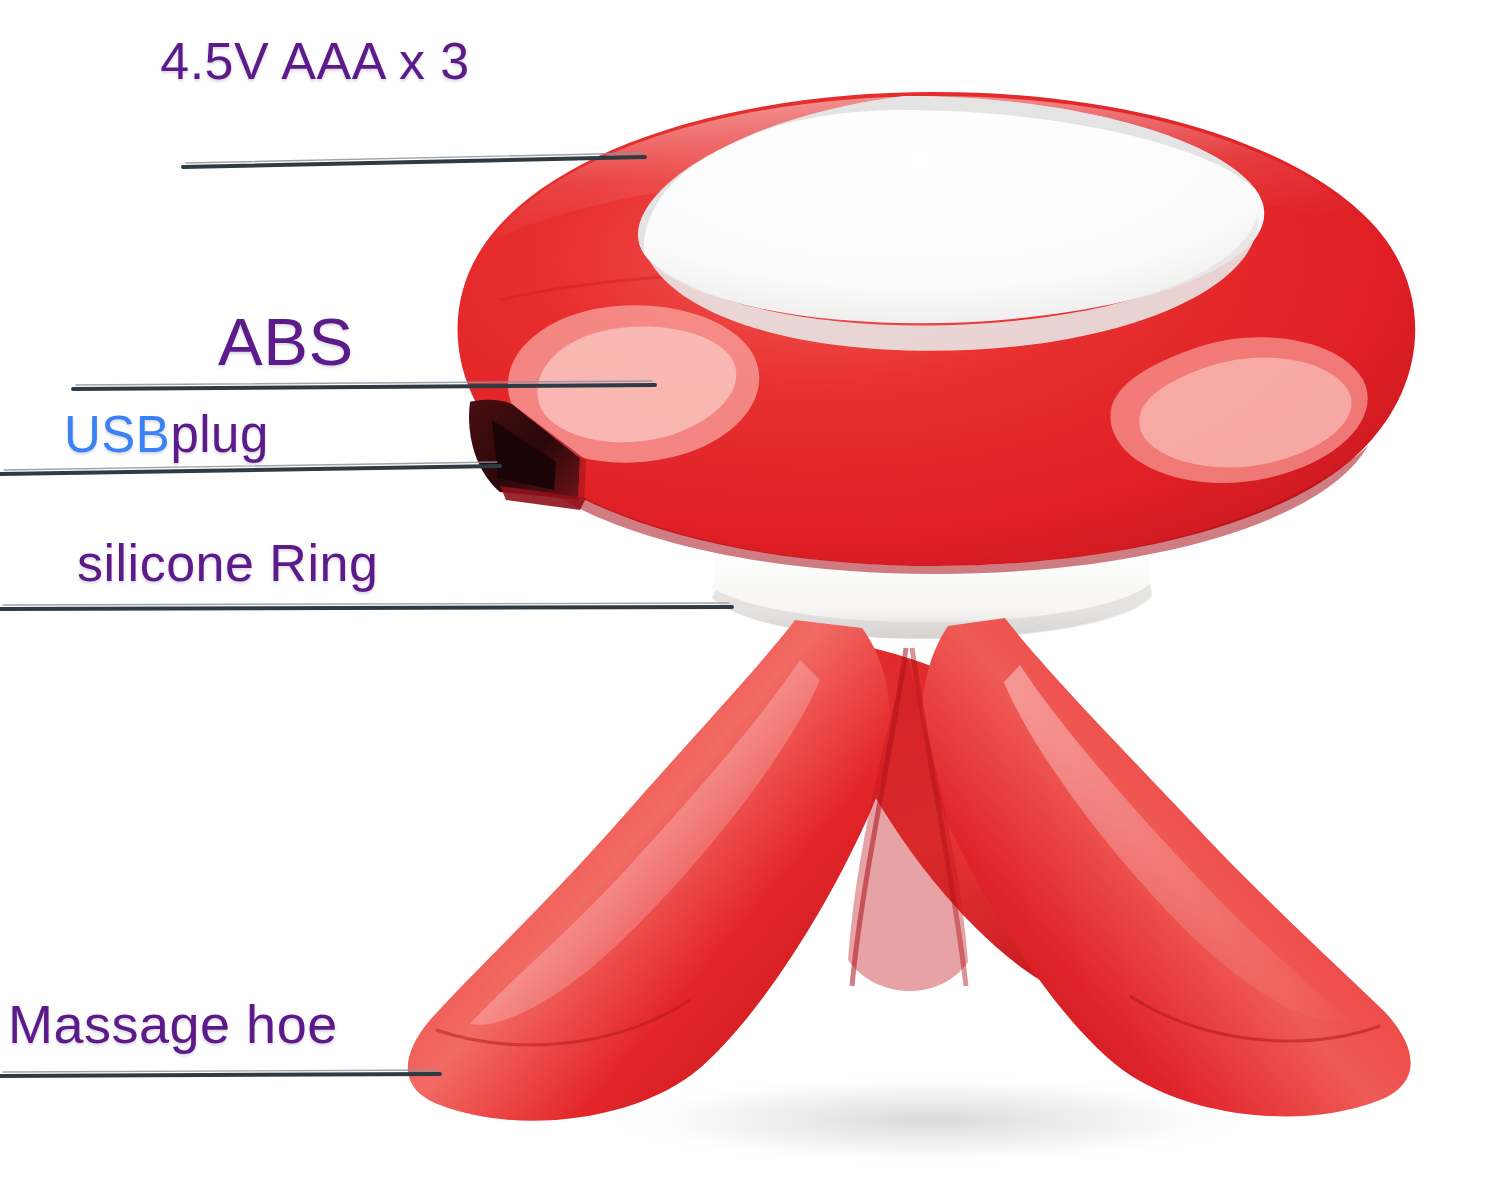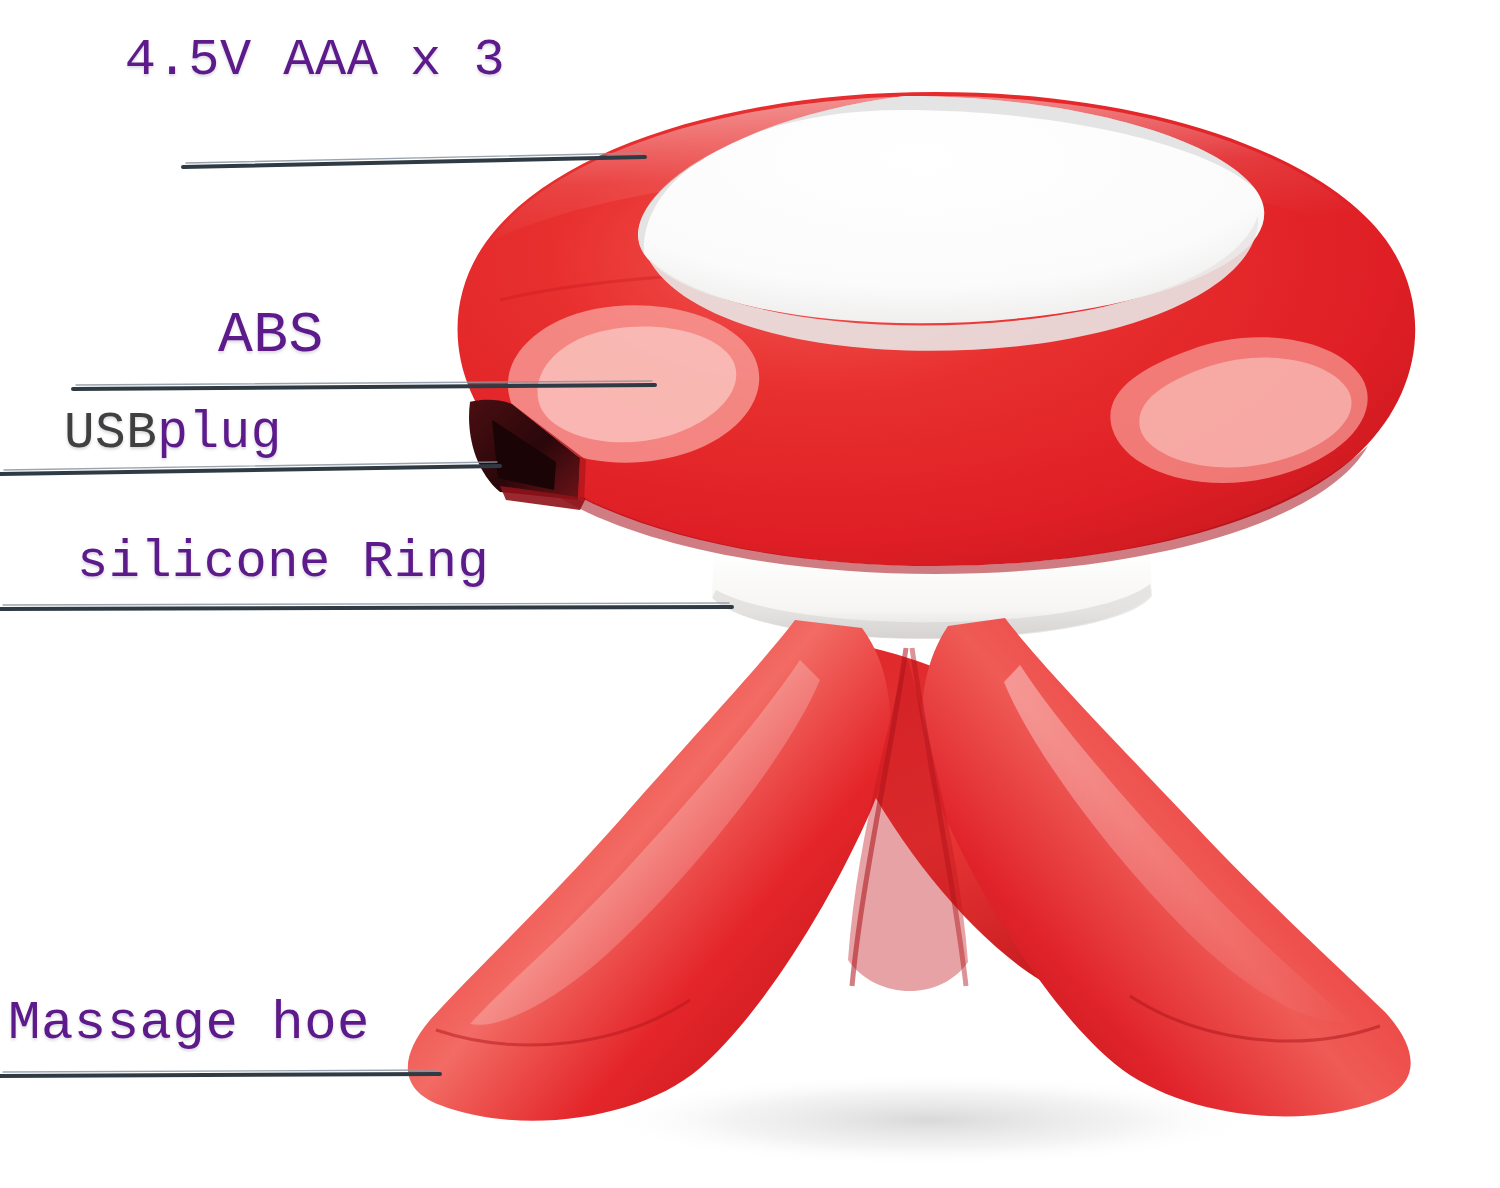--- a/index.html
+++ b/index.html
@@ -22,42 +22,42 @@
     left: 0;
     top: 0;
     width: 1500px;
     height: 1188px;
   }
   #annotation-svg { pointer-events: none; }
 
   .callout-label {
     position: absolute;
     color: #5d1a8b;
-    font-family: Liberation Mono, monospace;
+    font-family: Liberation Sans, sans-serif;
     font-weight: 400;
     white-space: nowrap;
     letter-spacing: 0.5px;
     text-shadow: 0 2px 3px rgba(140,140,160,0.35);
   }
   .callout-label .dark {
-    color: #404040;
+    color: #3b82f6;
   }
 
   #label-batteries {
     left: 100px;
     top: 34px;
     font-size: 52px;
     line-height: 1.05;
     text-align: center;
     width: 430px;
   }
   #label-abs {
     left: 218px;
     top: 303px;
-    font-size: 58px;
+    font-size: 67px;
   }
   #label-usb-plug {
     left: 64px;
     top: 405px;
     font-size: 51px;
   }
   #label-silicone {
     left: 77px;
     top: 533px;
     font-size: 52px;

